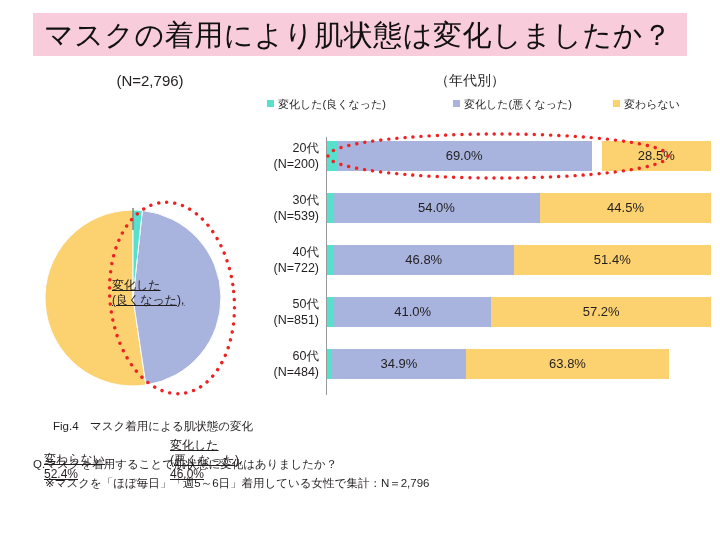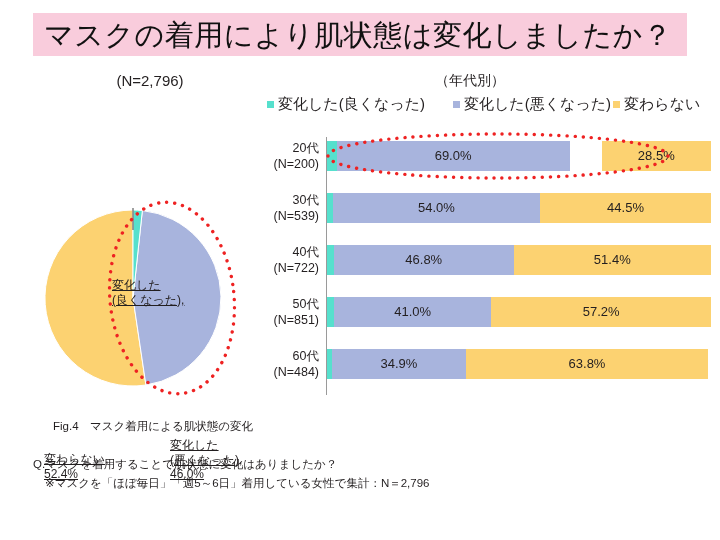--- a/index.html
+++ b/index.html
@@ -34,21 +34,21 @@
   
   #pie-wrap{position:absolute;left:20px;top:170px;width:240px;height:225px;}
   .pie-lbl{position:absolute;font-size:12px;line-height:14.5px;color:#231f20;text-align:left;white-space:nowrap;text-decoration:underline;}
   #lbl-good{left:92px;top:108px;width:110px;}
   #lbl-bad{left:150px;top:268px;width:104px;}
   #lbl-same{left:24px;top:282px;width:96px;}
 
   
   #bars{position:absolute;left:255px;top:95px;width:460px;height:305px;}
   .legend{position:absolute;left:0;top:3px;width:460px;height:18px;}
-  .lg{position:absolute;font-size:15px;color:#231f20;white-space:nowrap;line-height:12px;}
+  .lg{position:absolute;font-size:11px;color:#231f20;white-space:nowrap;line-height:12px;}
   .sw{display:inline-block;width:7px;height:7px;vertical-align:1px;margin-right:4px;}
   .axis{position:absolute;left:71px;top:42px;width:1px;height:258px;background:#9a9a9a;}
   .row{position:absolute;left:0;width:460px;height:34px;}
   .rowlabel{
     position:absolute;left:0;top:0;width:64px;height:34px;
     font-size:12.5px;line-height:16px;text-align:right;color:#231f20;
     display:flex;flex-direction:column;justify-content:center;align-items:flex-end;
   }
   .track{position:absolute;left:72px;top:2px;height:30px;width:384px;}
   .seg{position:absolute;top:0;height:30px;}
@@ -120,21 +120,21 @@
     <div id="rows">
         <div class="row" style="top: 44px;">
           <div class="rowlabel">
             <div>20代</div>
             <div>(N=200)</div>
           </div>
           <div class="track">
             <div class="seg s-teal" style="left: 0px; width: 9.6px;">
               <span></span>
             </div>
-            <div class="seg s-blue" style="left: 9.6px; width: 233px;">
+            <div class="seg s-blue" style="left: 9.6px; width: 255px;">
               <span>69.0%</span>
             </div>
             <div class="seg s-yell" style="left: 274.56px; width: 109.44px;">
               <span>28.5%</span>
             </div>
           </div>
         </div>
         <div class="row" style="top: 96px;">
           <div class="rowlabel">
             <div>30代</div>
@@ -191,21 +191,21 @@
             <div>60代</div>
             <div>(N=484)</div>
           </div>
           <div class="track">
             <div class="seg s-teal" style="left: 0px; width: 4.992px;">
               <span></span>
             </div>
             <div class="seg s-blue" style="left: 4.992px; width: 134.016px;">
               <span>34.9%</span>
             </div>
-            <div class="seg s-yell" style="left: 139.008px; width: 242px;">
+            <div class="seg s-yell" style="left: 139.008px; width: 203px;">
               <span>63.8%</span>
             </div>
           </div>
         </div>
       </div>
     <svg id="bar-highlight" width="460" height="305" style="position:absolute;left:0;top:0;pointer-events:none;">
       <ellipse cx="243" cy="61" rx="170" ry="22" fill="none" stroke="#ee2222" stroke-width="3.4" stroke-dasharray="0.1 8" stroke-linecap="round"></ellipse>
     </svg>
   </div>
 

